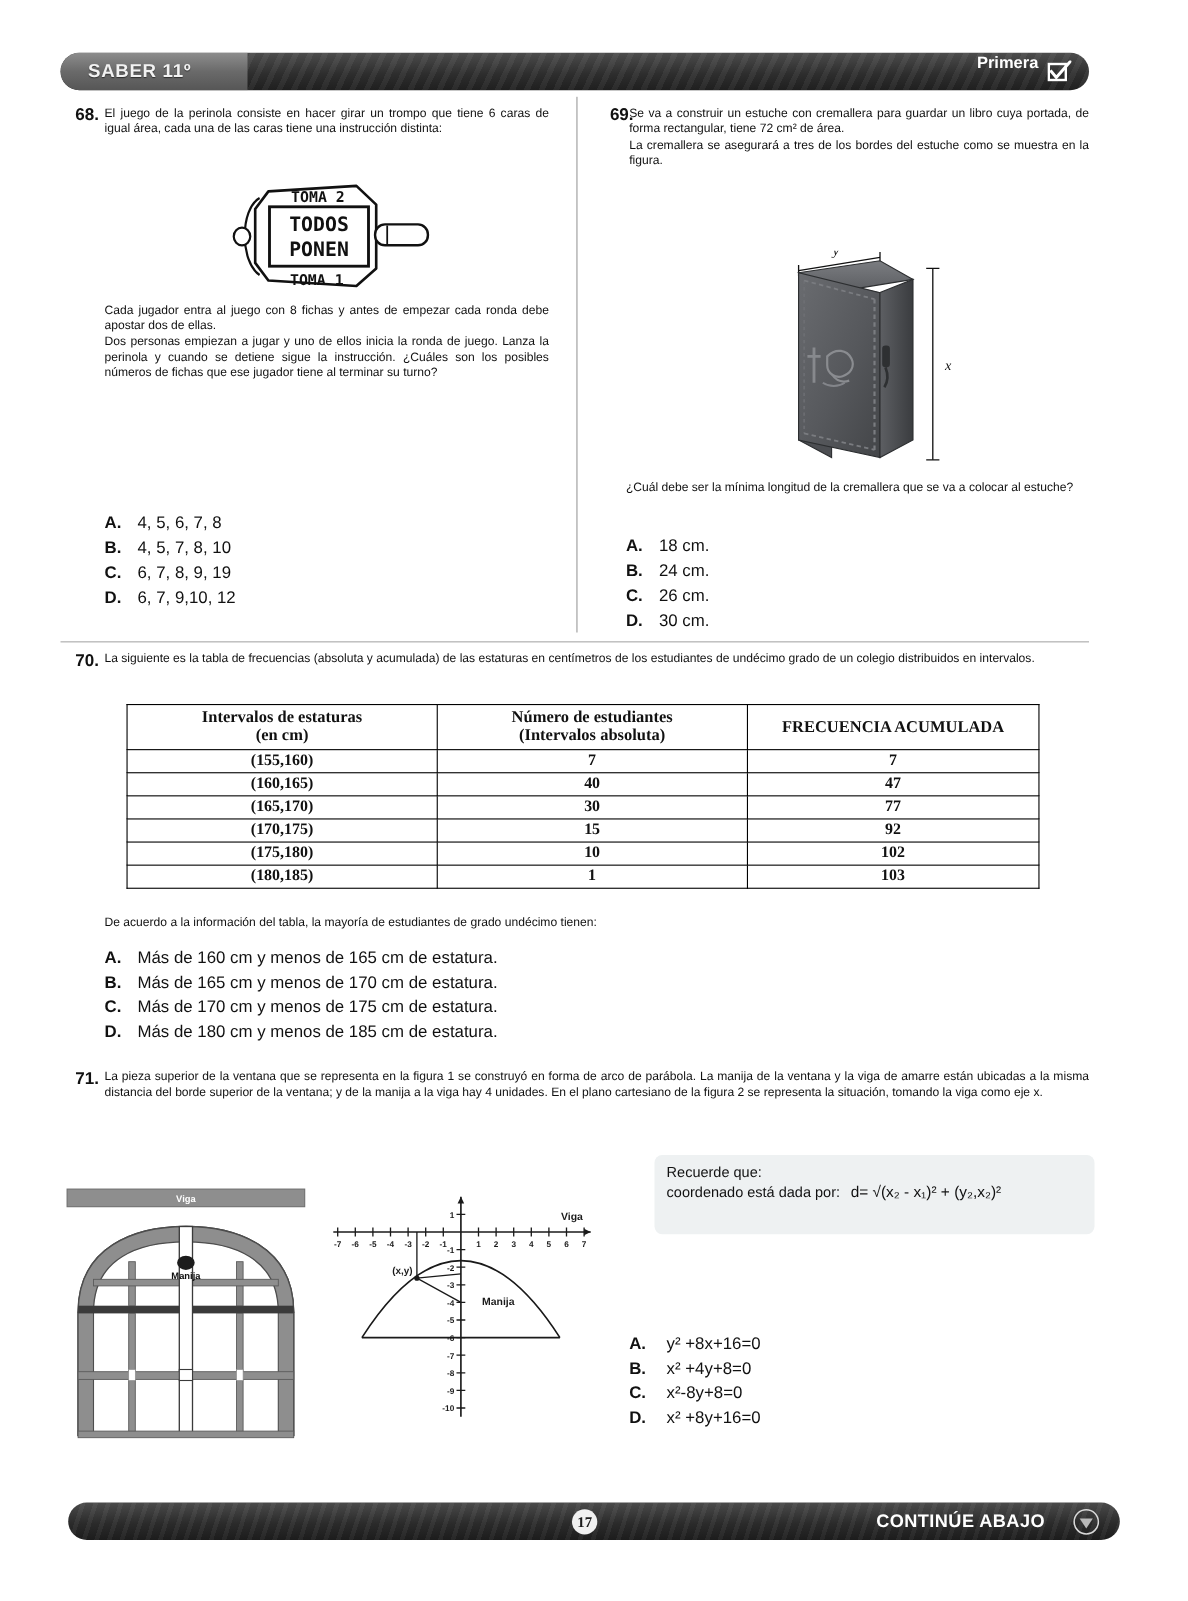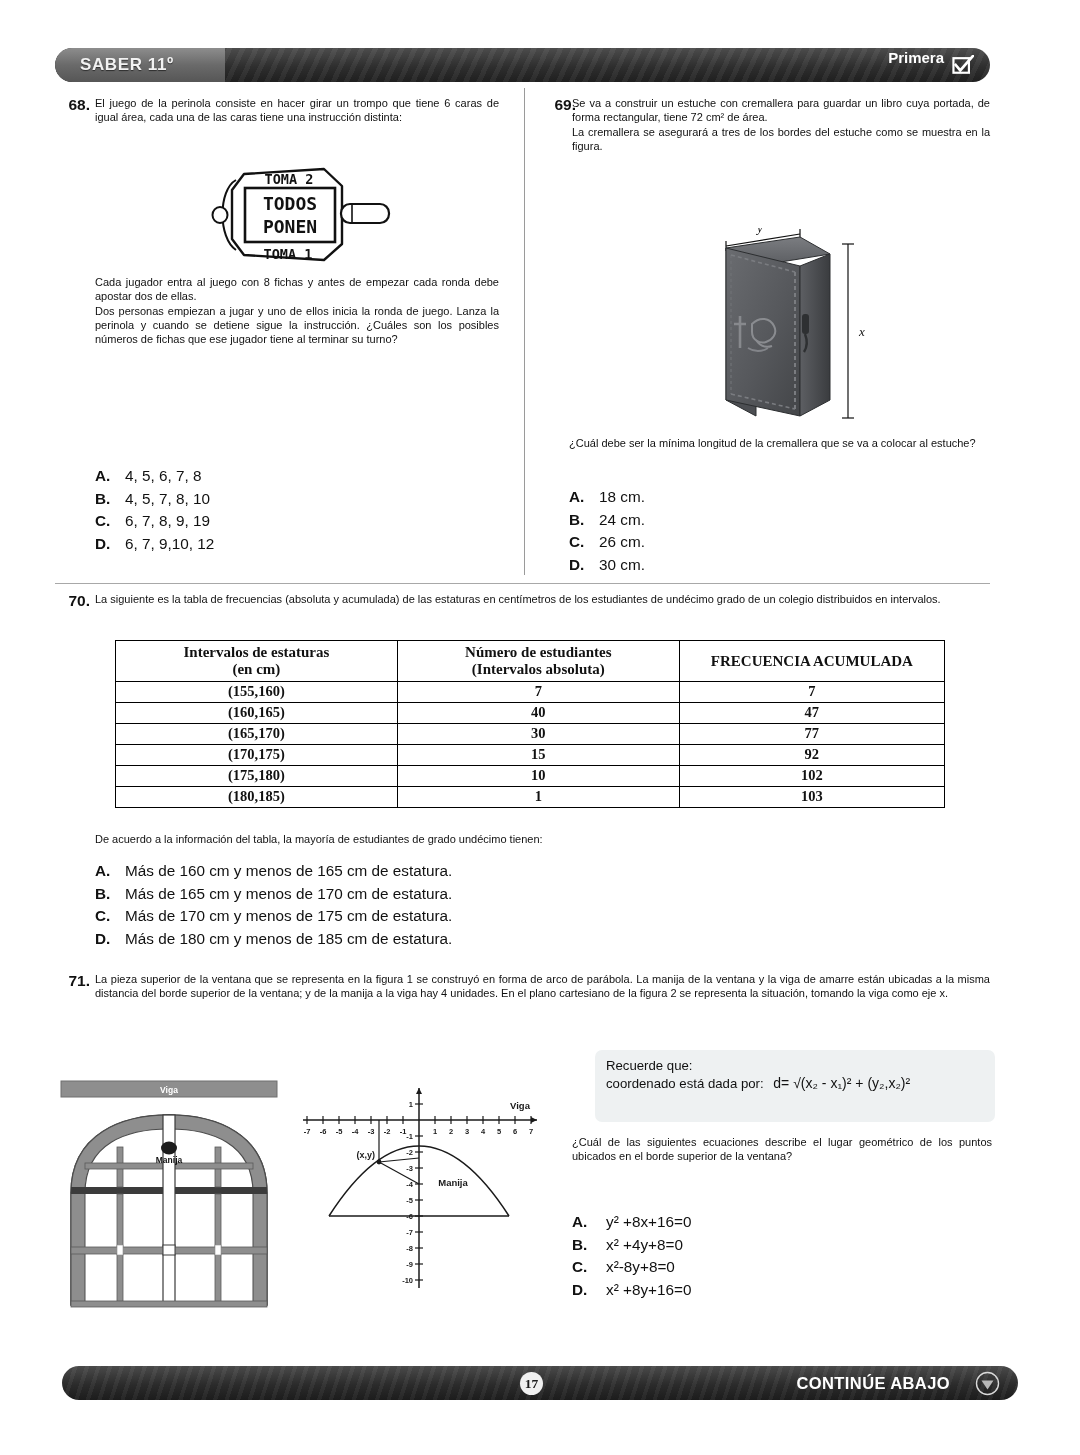--- a/index.html
+++ b/index.html
@@ -488,21 +488,20 @@
   </svg>
 
   <div class="recuerde">
     <div>Recuerde que:</div>
     <div>
       <span>coordenado está dada por:</span>
       <span class="formula">d= √(x₂ - x₁)² + (y₂,x₂)²</span>
     </div>
   </div>
 
-  <div class="qbody" id="q71-lead">¿Cuál de las siguientes ecuaciones describe el lugar geométrico de los puntos ubicados en el borde superior de la ventana?</div>
 
   <div class="opts" id="q71-opts">
     <div class="opt-row">
       <span class="opt-letter">A.</span>
       <span class="opt-text">y² +8x+16=0</span>
     </div>
     <div class="opt-row">
       <span class="opt-letter">B.</span>
       <span class="opt-text">x² +4y+8=0</span>
     </div>

